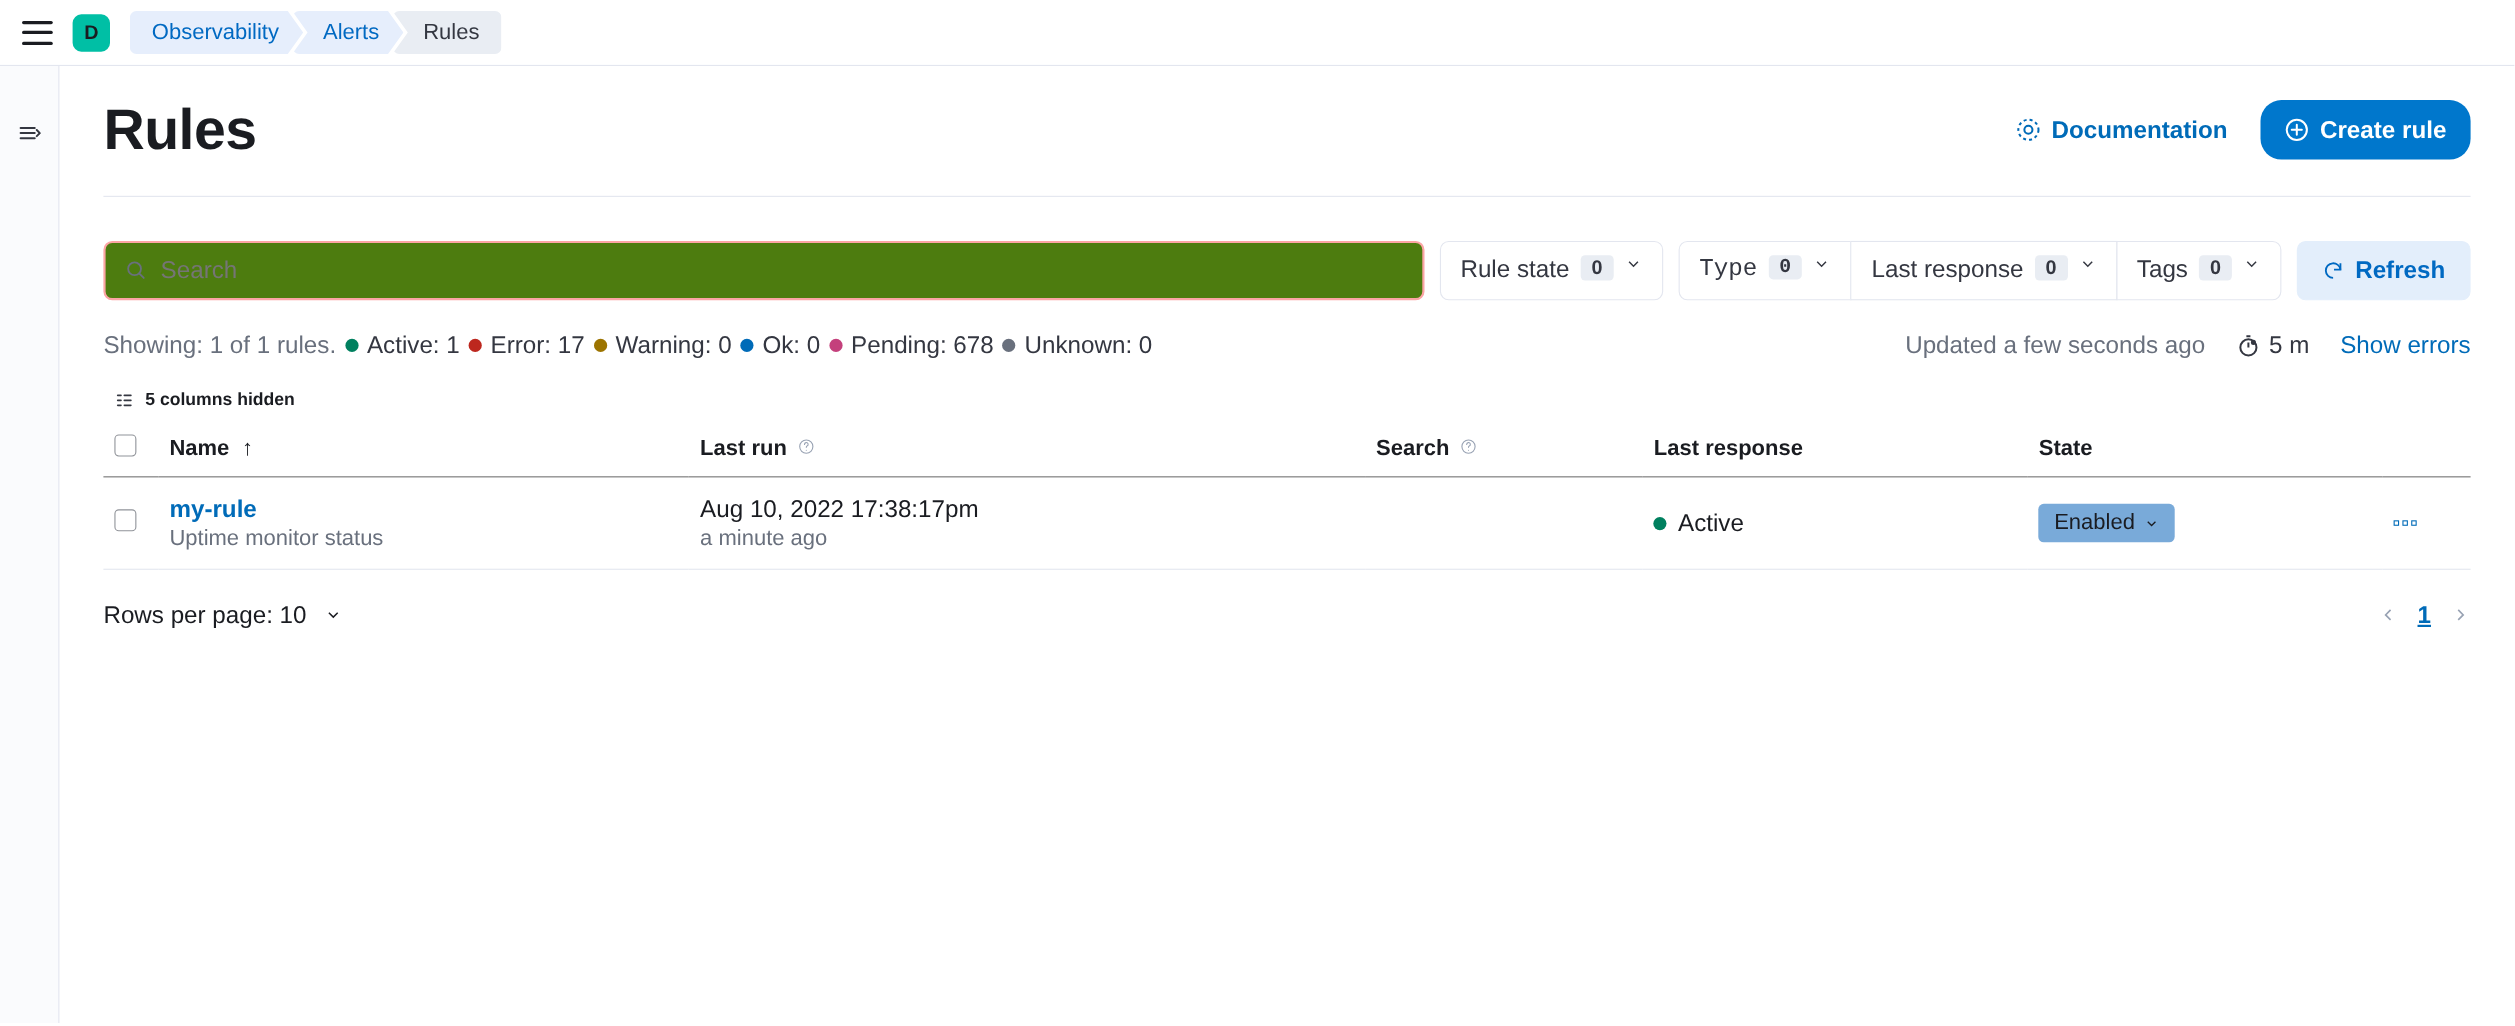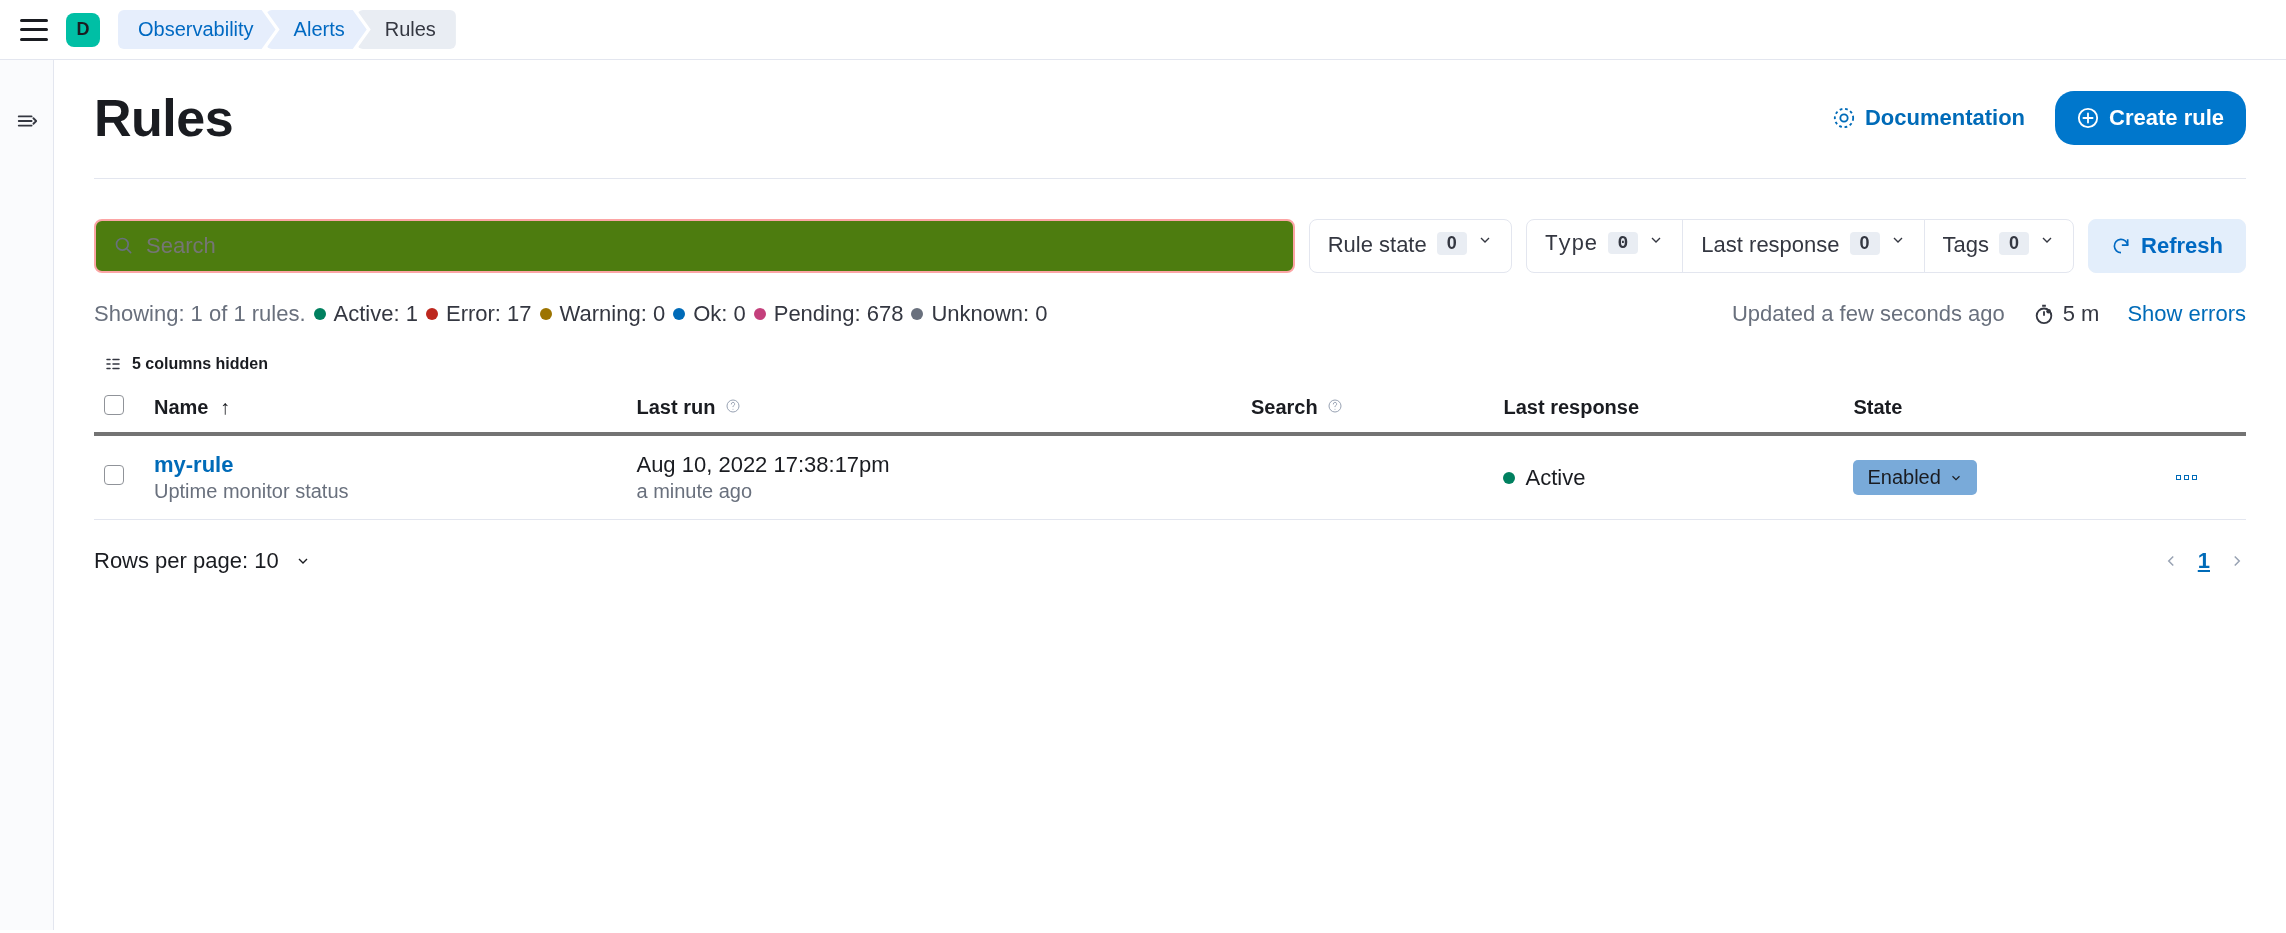--- a/index.html
+++ b/index.html
@@ -282,21 +282,21 @@
     
     .table {
       width: 100%;
       border-collapse: collapse;
     }
     .table th {
       text-align: left;
       font-size: 20px;
       font-weight: 700;
       padding: 12px 10px;
-      border-bottom: 4px solid #737373;
+      border-bottom: 1px solid #737373;
     }
     .table th .sort-icon { margin-left: 6px; }
     .table th .help-icon {
       display: inline-flex;
       margin-left: 4px;
       color: #98a2b3;
     }
     .table td {
       padding: 16px 10px;
       border-bottom: 1px solid #e3e6ef;

